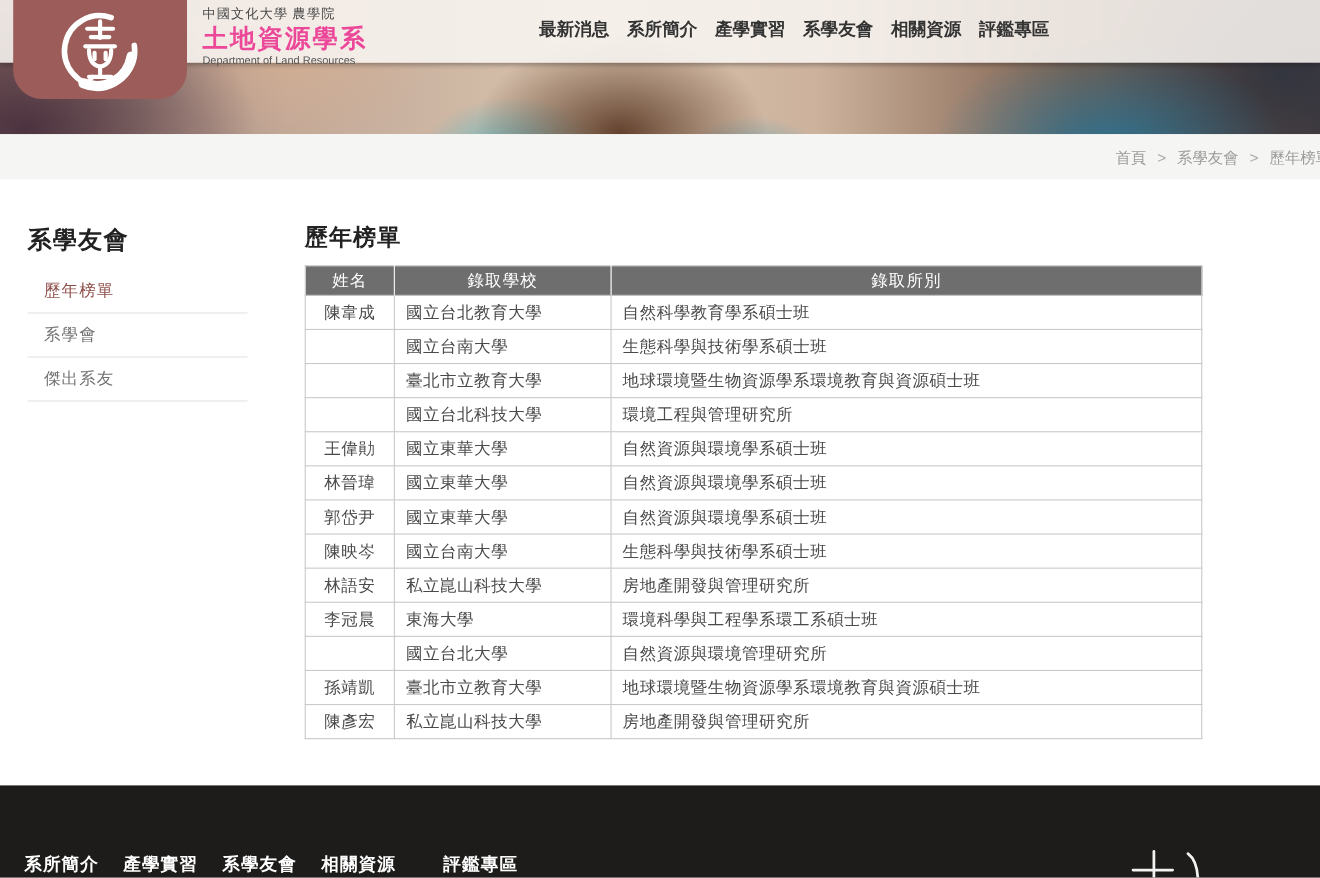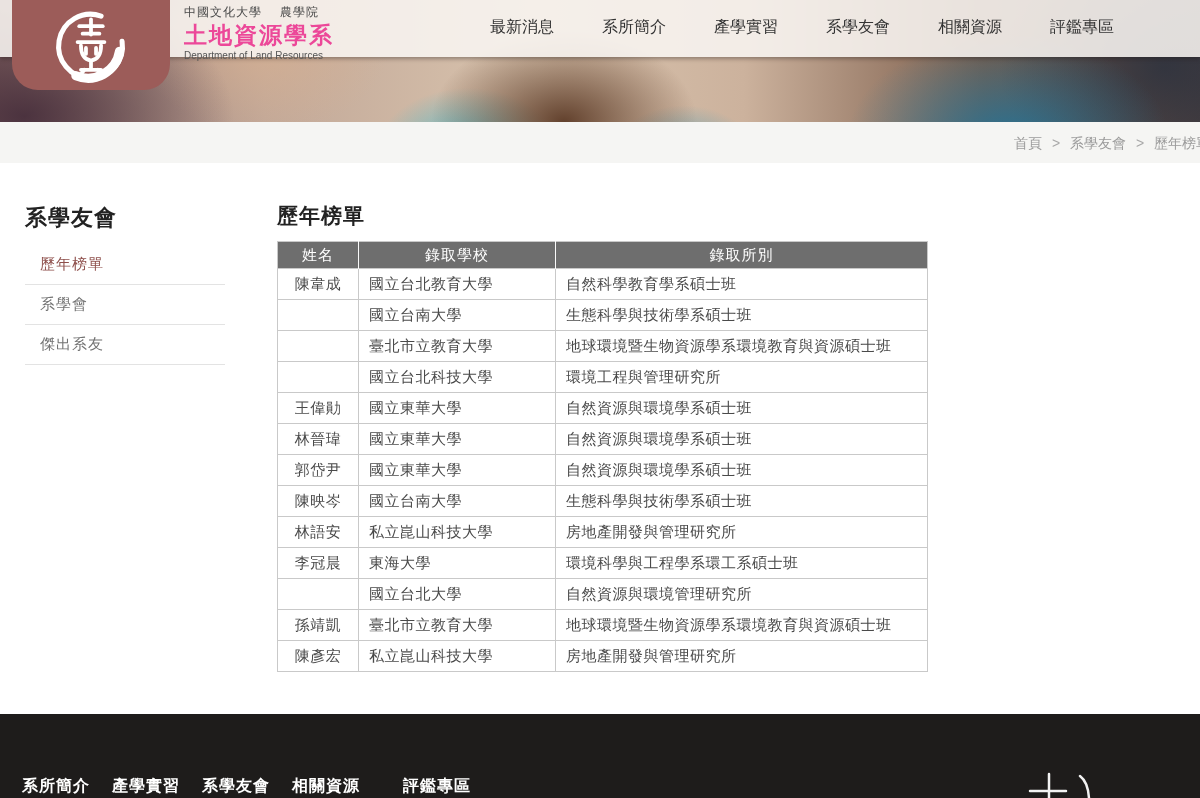--- a/index.html
+++ b/index.html
@@ -27,25 +27,25 @@
     background:rgba(248,245,241,0.88);
     box-shadow:0 2px 4px rgba(30,20,20,0.35);
   }
   .logo-block {
     position:absolute; left:12px; top:0; width:158px; height:90px;
     background:#9c5c59; border-radius:0 0 26px 26px; cursor:pointer;
   }
   .logo-block svg { position:absolute; left:29px; top:6px; }
   .brand-text { position:absolute; left:184px; top:6px; line-height:1.15; }
   .brand-line1 { font-size:12px; color:#4a4a4a; letter-spacing:1px; }
-  .brand-line1 .college { margin-left:18px; }
+  .brand-line1 .college { margin-left:4px; }
   .brand-line2 { font-size:23px; font-weight:bold; color:#ec4899; margin-top:2px; letter-spacing:2px; }
   .brand-line3 { font-size:10px; color:#555; margin-top:2px; }
 
-  .main-nav { position:absolute; left:490px; top:17px; display:flex; gap:48px; list-style:none; }
+  .main-nav { position:absolute; left:490px; top:17px; display:flex; gap:16px; list-style:none;font-weight:bold; }
   .main-nav li { font-size:16px; color:#333; cursor:pointer; white-space:nowrap; }
 
   
   .crumb-band { position:absolute; left:0; top:122px; width:1200px; height:41px; background:#f5f5f3; }
   .breadcrumb { position:absolute; right:-10px; top:13px; white-space:nowrap; font-size:14px; color:#9b9b9b; }
   .breadcrumb .sep { margin:0 6px; color:#a8a8a8; }
   .breadcrumb .crumb-link { cursor:pointer; }
 
   
   .sidebar { position:absolute; left:25px; top:203px; width:200px; }
@@ -53,21 +53,21 @@
   .sidebar ul { list-style:none; margin-top:12px; }
   .sidebar li {
     font-size:15px; color:#737373; padding:10px 0 10px 15px;
     border-bottom:1px solid #e3e3e3; cursor:pointer; letter-spacing:1px;
   }
   .sidebar li.active { color:#8e4f4b; }
 
   
   .main { position:absolute; left:277px; top:202px; width:819px; }
   .main h1 { font-size:21px; font-weight:bold; color:#222; letter-spacing:1px; margin-bottom:11px; }
-  table.roster { width:651px; border-collapse:collapse; table-layout:fixed; border:1px solid #c9c9c9; }
+  table.roster { width:816px; border-collapse:collapse; table-layout:fixed; border:1px solid #c9c9c9; }
   table.roster col.c-name { width:81px; }
   table.roster col.c-school { width:197px; }
   table.roster th {
     background:#6e6e6e; color:#fff; font-weight:normal; font-size:15px;
     height:27px; text-align:center; letter-spacing:1px;
   }
   table.roster th + th { border-left:1px solid #fafafa; }
   table.roster td {
     height:31px; border:1px solid #c9c9c9; font-size:15px; color:#4a4a4a;
     padding-left:10px; letter-spacing:0.5px; white-space:nowrap; overflow:hidden;

